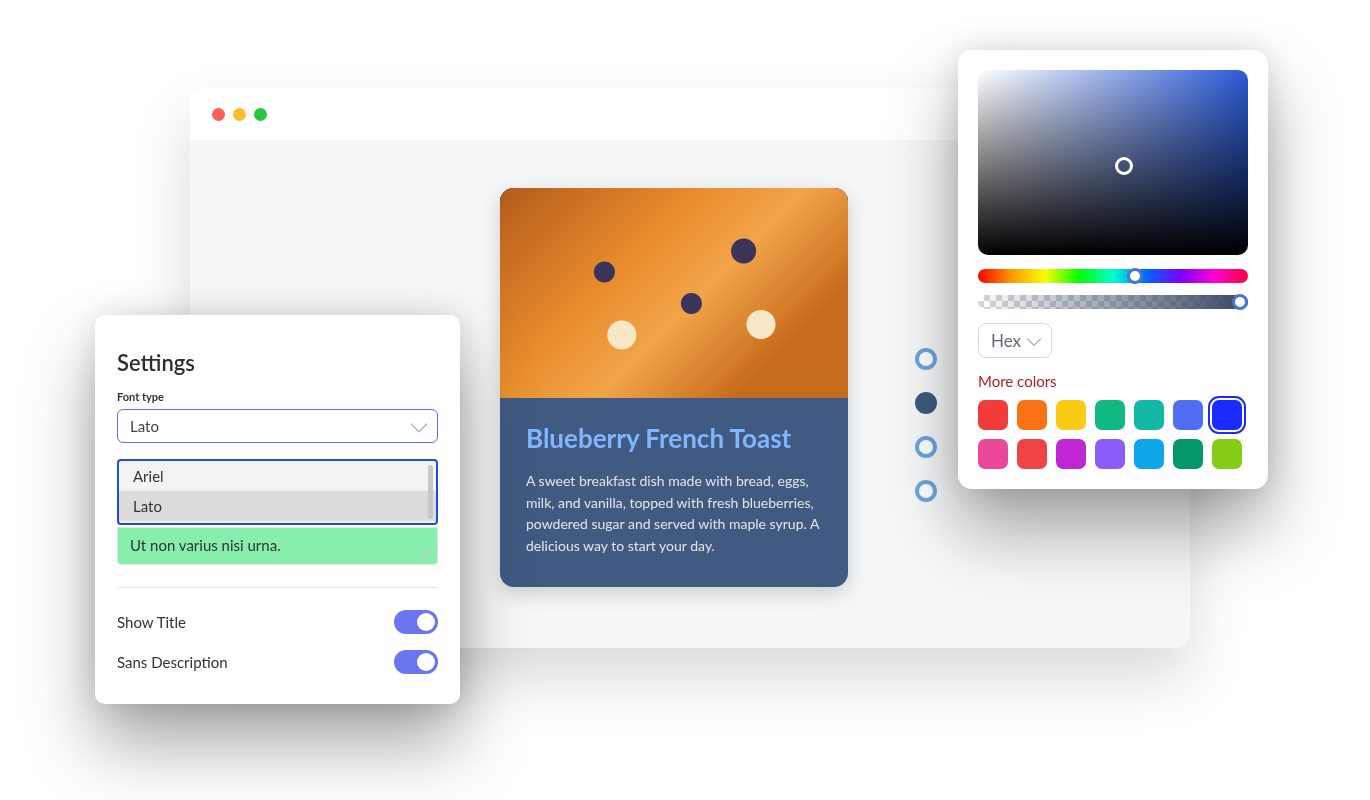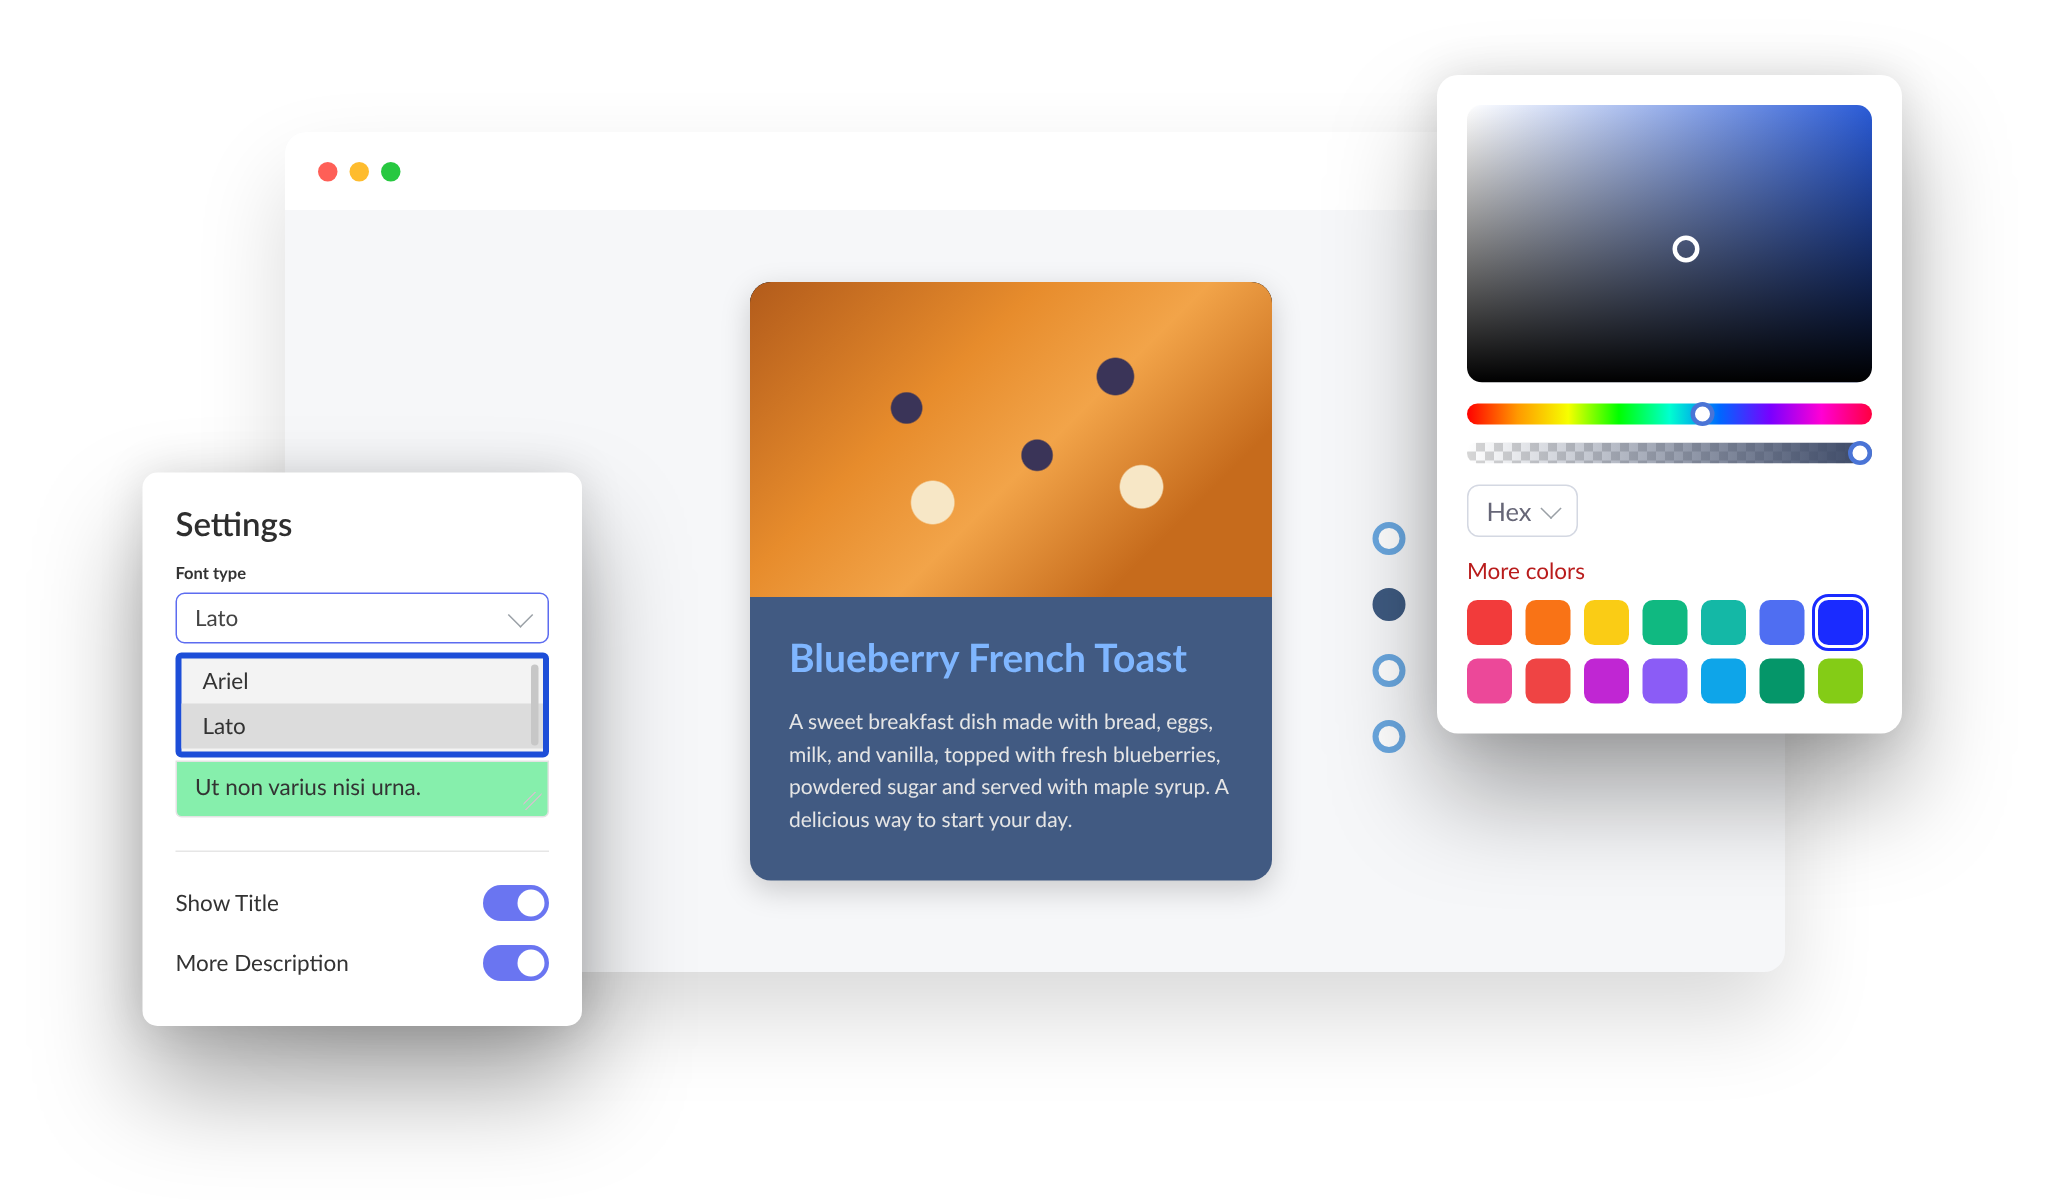--- a/index.html
+++ b/index.html
@@ -94,25 +94,25 @@
   .pager-dot.active {
     background: #3e5a80;
     border-color: #3e5a80;
   }
 
   
   .settings {
     position: absolute;
     left: 95px;
     top: 315px;
-    width: 293px;
+    width: 365px;
     background: #fff;
     border-radius: 10px;
     box-shadow: 0 40px 70px rgba(0,0,0,.35), 0 0 30px rgba(0,0,0,.12);
-    padding: 16px 22px 22px;
+    padding: 30px 22px 22px;
   }
   .settings h2 {
     margin: 4px 0 14px;
     font-size: 22px;
     font-weight: 600;
     color: #2e2e2e;
   }
   .field-label {
     font-size: 11px;
     font-weight: 700;
@@ -131,22 +131,22 @@
     font-size: 15px;
   }
   .chev {
     width: 12px; height: 12px;
     border-right: 1.5px solid #9aa0a6;
     border-bottom: 1.5px solid #9aa0a6;
     transform: rotate(45deg);
     margin-top: -5px;
   }
   .dropdown {
-    margin-top: 6px;
-    border: 4px solid #1d4ed8;
+    margin-top: 16px;
+    border: 2px solid #1d4ed8;
     border-radius: 4px;
     background: #f3f3f3;
     position: relative;
     padding-bottom: 2px;
   }
   .dropdown .scroll {
     position: absolute;
     right: 3px; top: 4px; bottom: 4px;
     width: 5px;
     background: #c7c7c7;
@@ -342,21 +342,21 @@
   </div>
   <div class="textarea">Ut non varius nisi urna.</div>
 
   <div class="hr"></div>
 
   <div class="toggle-row">
     <span>Show Title</span>
     <span class="toggle"></span>
   </div>
   <div class="toggle-row">
-    <span>More Description</span>
+    <span>Sans Description</span>
     <span class="toggle"></span>
   </div>
 </div>
 
 <div class="picker">
   <div class="grad">
     <span class="cursor"></span>
   </div>
   <div class="hue">
     <span class="thumb"></span>

